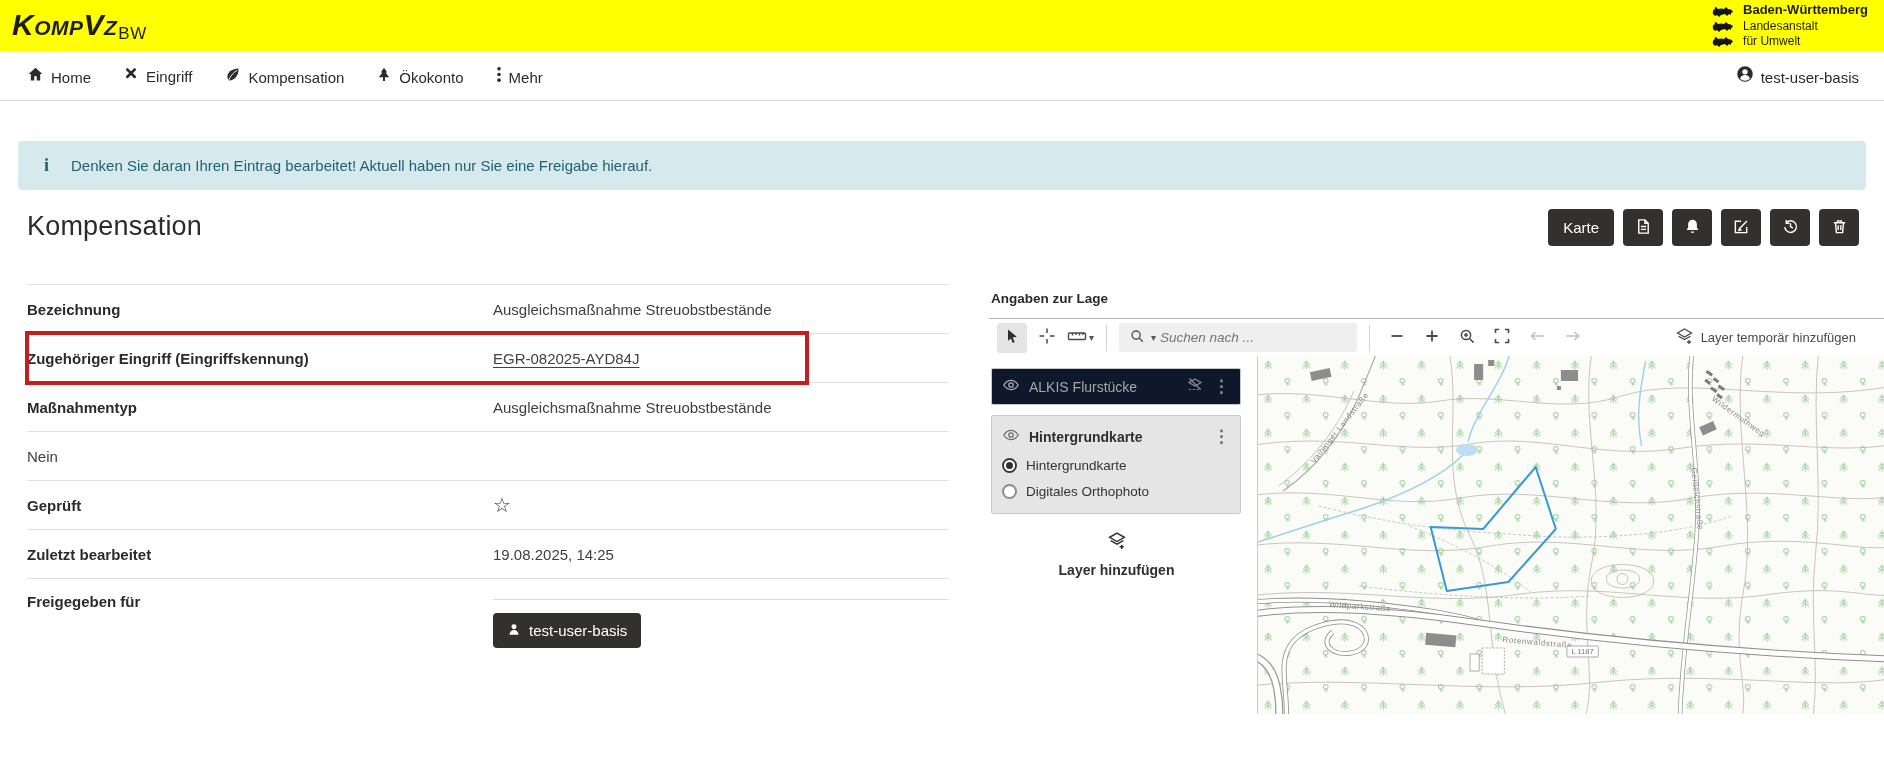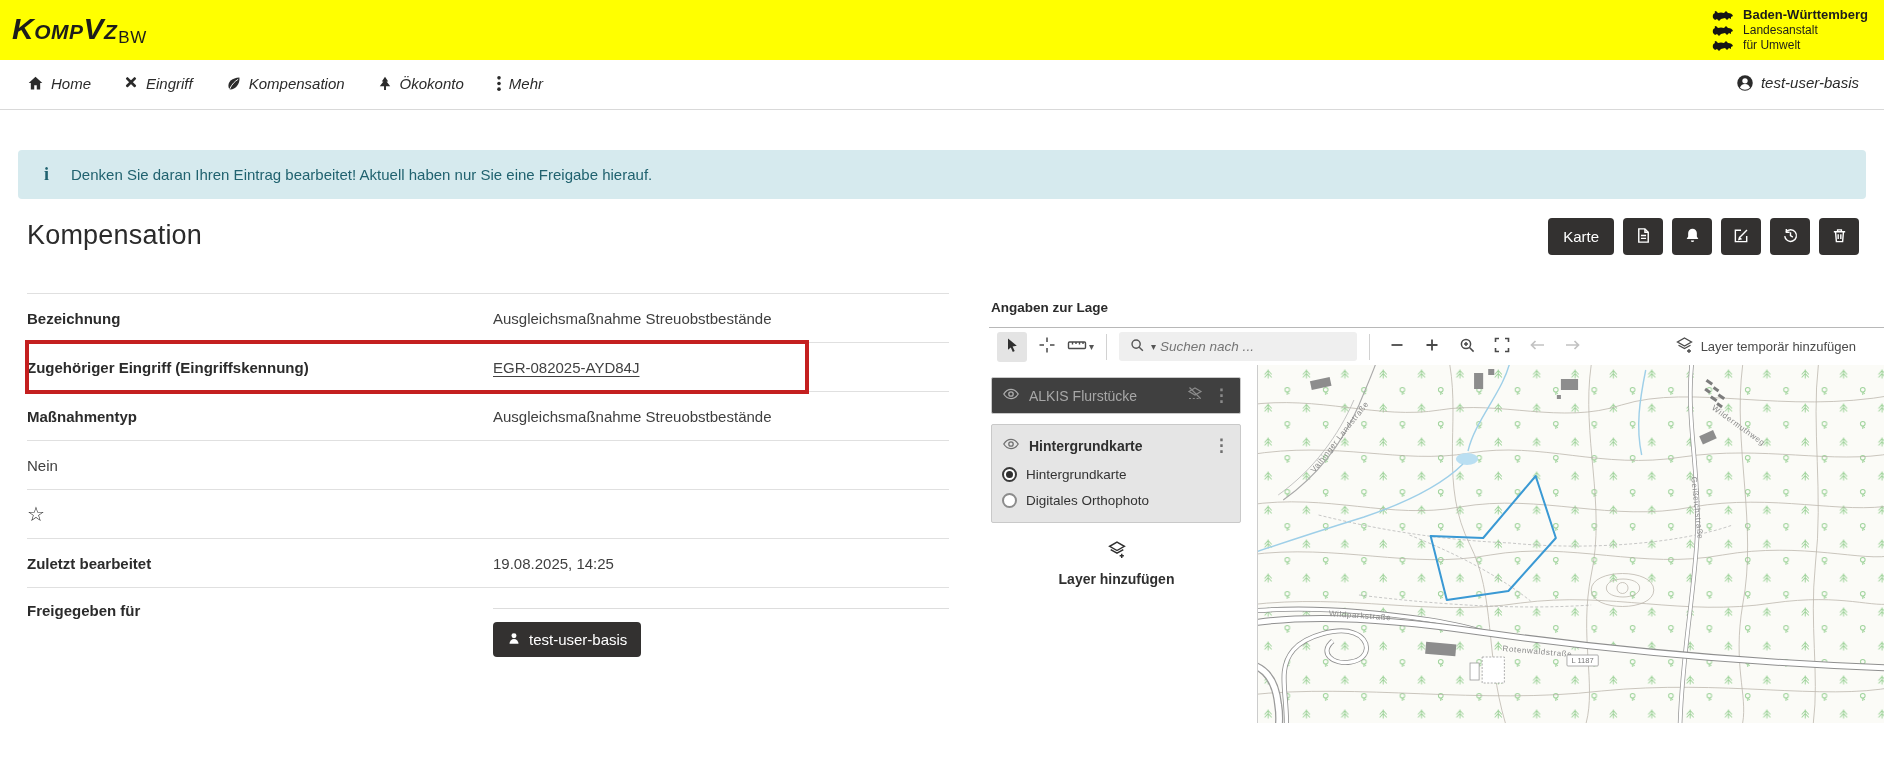--- a/index.html
+++ b/index.html
@@ -1,33 +1,33 @@
 <!DOCTYPE html>
 <html><head>
 <meta charset="utf-8">
 <style>
   * { margin:0; padding:0; box-sizing:border-box; }
   html,body { background:#fff; }
   body { font-family:"Liberation Sans", sans-serif; color:#333; }
   #app { position:relative; width:1884px; height:768px; overflow:hidden; background:#fff; }
 
   
-  .topbar { height:60px; background:#ffff00; display:flex; align-items:center; justify-content:space-between; padding:0 16px 0 12px; }
+  .topbar { height:51px; background:#ffff00; display:flex; align-items:center; justify-content:space-between; padding:0 16px 0 12px; }
   .logo { font-style:italic; font-weight:bold; color:#1d1d1b; line-height:1; letter-spacing:.5px; }
   .logo .big { font-size:30px; }
   .logo .small { font-size:21px; }
   .logo .suffix { font-style:normal; font-weight:normal; font-size:17px; vertical-align:-4px; margin-left:1px; }
   .agency { display:flex; align-items:center; gap:8px; }
   .lions { display:flex; flex-direction:column; gap:1px; }
   .agency-text { font-size:12px; line-height:1.25; color:#1d1d1b; }
   .agency-text .b { font-weight:bold; font-size:13px; }
 
   
   .nav { height:50px; border-bottom:1px solid #d9d9d9; display:flex; align-items:center; padding:0 25px 0 27px; }
-  .nav-item { display:flex; align-items:flex-start; gap:7px; margin-right:32px; font-size:15px; color:#2b2b2b; cursor:pointer;font-style:italic; }
+  .nav-item { display:flex; align-items:flex-end; gap:7px; margin-right:32px; font-size:15px; color:#2b2b2b; cursor:pointer; }
   .nav-user { margin-left:auto; margin-right:0; }
   .kebab { font-size:17px; font-weight:bold; color:#2b2b2b; line-height:1; }
 
   
   .banner { margin:40px 18px 0 18px; background:#d6eaee; border-radius:4px; color:#20626f; display:flex; align-items:center; gap:22px; padding:14px 26px; font-size:15px; }
   .banner .i { font-weight:bold; font-size:18px; font-family:"Liberation Serif", serif; }
 
   
   .page-head { display:flex; justify-content:space-between; align-items:flex-start; padding:18px 25px 0 27px; }
   .page-title { font-size:27px; font-weight:400; color:#2b2b2b; line-height:36px; letter-spacing:.2px; }
@@ -60,21 +60,21 @@
   .tool-group { display:flex; align-items:center; cursor:pointer; }
   .caret { font-size:10px; color:#555; margin-left:2px; }
   .vsep { width:1px; height:26px; background:#d2d2d2; margin:0 7px; }
   .searchbox { display:flex; align-items:center; background:#efefef; border-radius:3px; height:29px; width:238px; padding:0 10px; gap:4px; }
   .searchbox input { border:none; outline:none; background:transparent; font-style:italic; font-size:13.5px; color:#8a8a8a; width:100%; font-family:inherit; }
   .add-temp { margin-left:auto; display:flex; align-items:center; gap:7px; font-size:13px; color:#4a4a4a; cursor:pointer; white-space:nowrap; }
 
   .map-body { display:flex; height:358px; }
   .layer-col { width:268px; flex:none; padding:12px 16px 0 2px; background:#fff; }
   .lpanel { border:1px solid #c9c9c9; border-radius:2px; margin-bottom:10px; }
-  .lpanel1 { height:37px; display:flex; align-items:center; gap:9px; padding:0 10px; color:#a7a7a7; font-size:14px; background:#404040; }
+  .lpanel1 { height:37px; display:flex; align-items:center; gap:9px; padding:0 10px; color:#a7a7a7; font-size:14px; background:#0f172a; }
   .lpanel1 .t { flex:1; }
   .lpanel2 { background:#e5e5e5; padding:10px 10px 14px 10px; }
   .lp2-head { display:flex; align-items:center; gap:9px; font-size:14px; font-weight:bold; color:#2f2f2f; }
   .lp2-head .t { flex:1; }
   .radio-row { display:flex; align-items:center; gap:9px; font-size:13.5px; color:#333; margin-top:11px; cursor:pointer; }
   .radio { width:15px; height:15px; border-radius:50%; background:#fff; border:2px solid #8c8c8c; position:relative; flex:none; }
   .radio.sel { border-color:#3a3a3a; }
   .radio.sel::after { content:''; position:absolute; inset:2px; border-radius:50%; background:#2f2f2f; }
   .add-layer { display:flex; align-items:center; gap:8px; font-size:14px; font-weight:bold; color:#2f2f2f; margin-top:17px; margin-left:1px; cursor:pointer;flex-direction:column; }
 
@@ -217,20 +217,21 @@
           <div class="dvalue"><a href="#">EGR-082025-AYD84J</a></div>
         </div>
         <div class="drow">
           <div class="dlabel">Maßnahmentyp</div>
           <div class="dvalue">Ausgleichsmaßnahme Streuobstbestände</div>
         </div>
         <div class="drow">
           <div class="dvalue">Nein</div>
         </div>
         <div class="drow">
+          <div class="dlabel">Geprüft</div>
           <div class="dvalue"><span class="star">☆</span></div>
         </div>
         <div class="drow">
           <div class="dlabel">Zuletzt bearbeitet</div>
           <div class="dvalue">19.08.2025, 14:25</div>
         </div>
         <div class="drow tall">
           <div class="dlabel">Freigegeben für</div>
           <div class="user-area">
             <div class="user-divider"></div>

